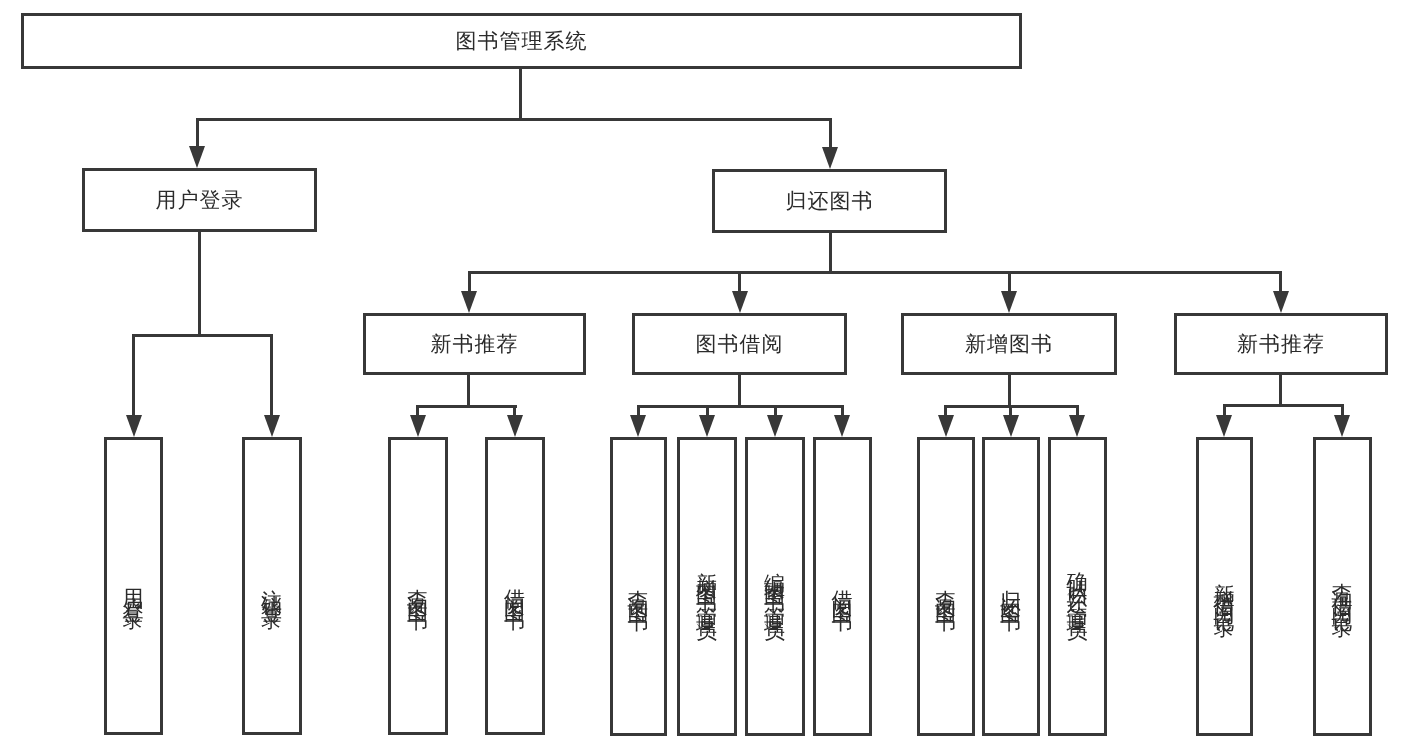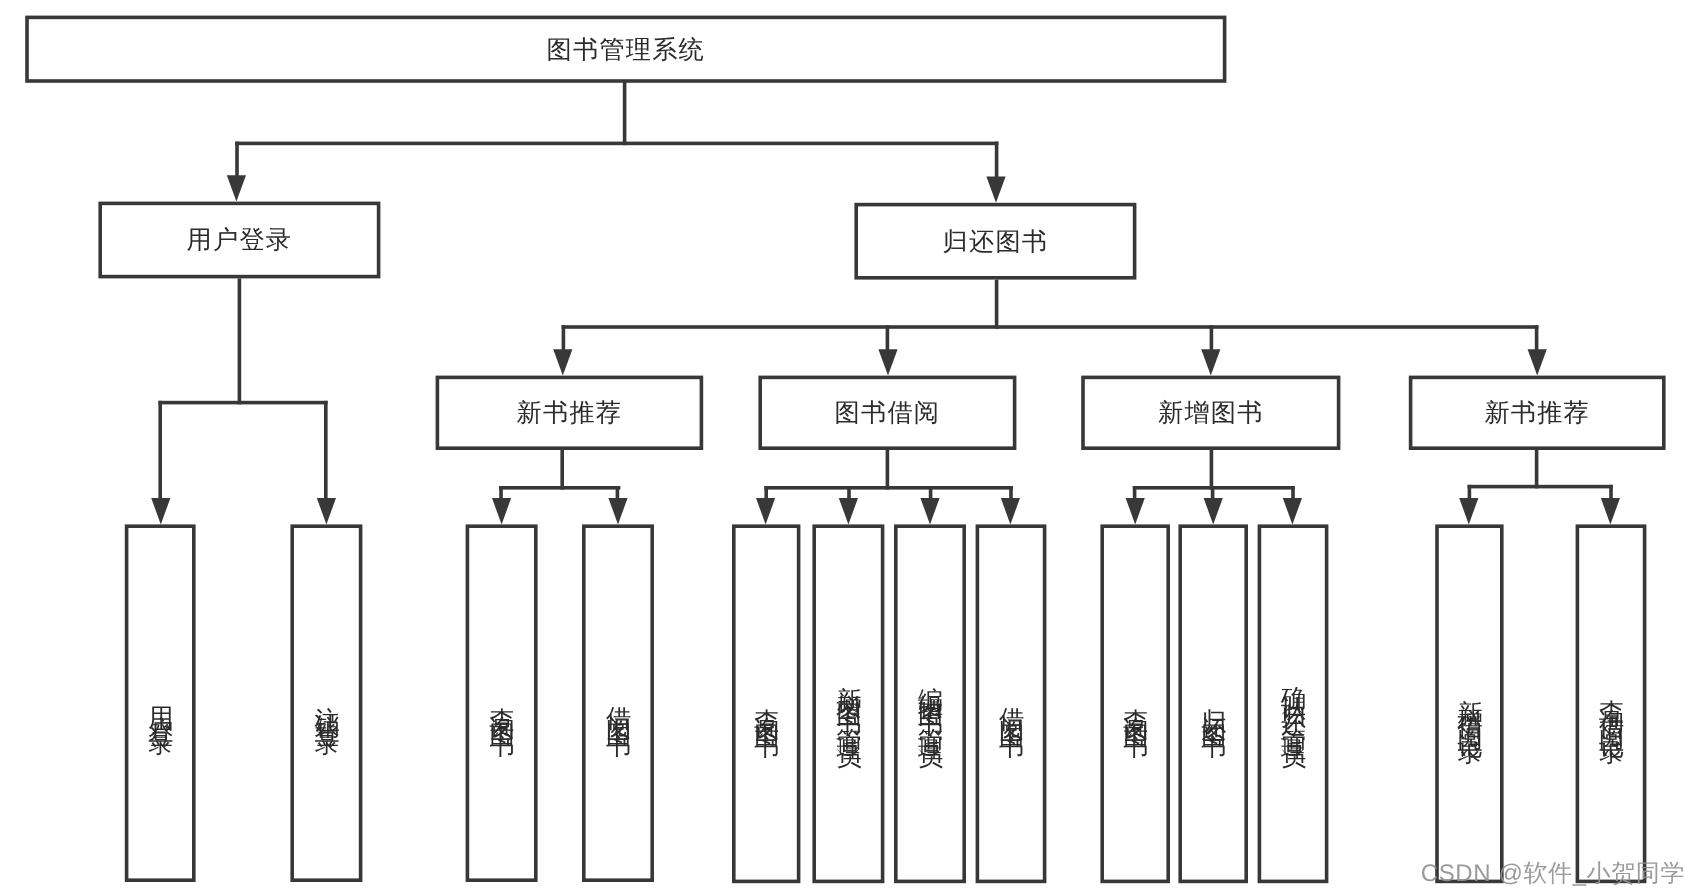--- a/index.html
+++ b/index.html
@@ -170,15 +170,14 @@
     <span>确认归还（管理员）</span>
   </div>
 
   <div class="box vbox" style="left:1196px;top:437px;width:57px;height:299px;">
     <span>新增借阅记录</span>
   </div>
   <div class="box vbox" style="left:1313px;top:437px;width:59px;height:299px;">
     <span>查询借阅记录</span>
   </div>
 
-  <div id="watermark">CSDN @软件_小贺同学</div>
 
 </div>
 
 </body></html>

